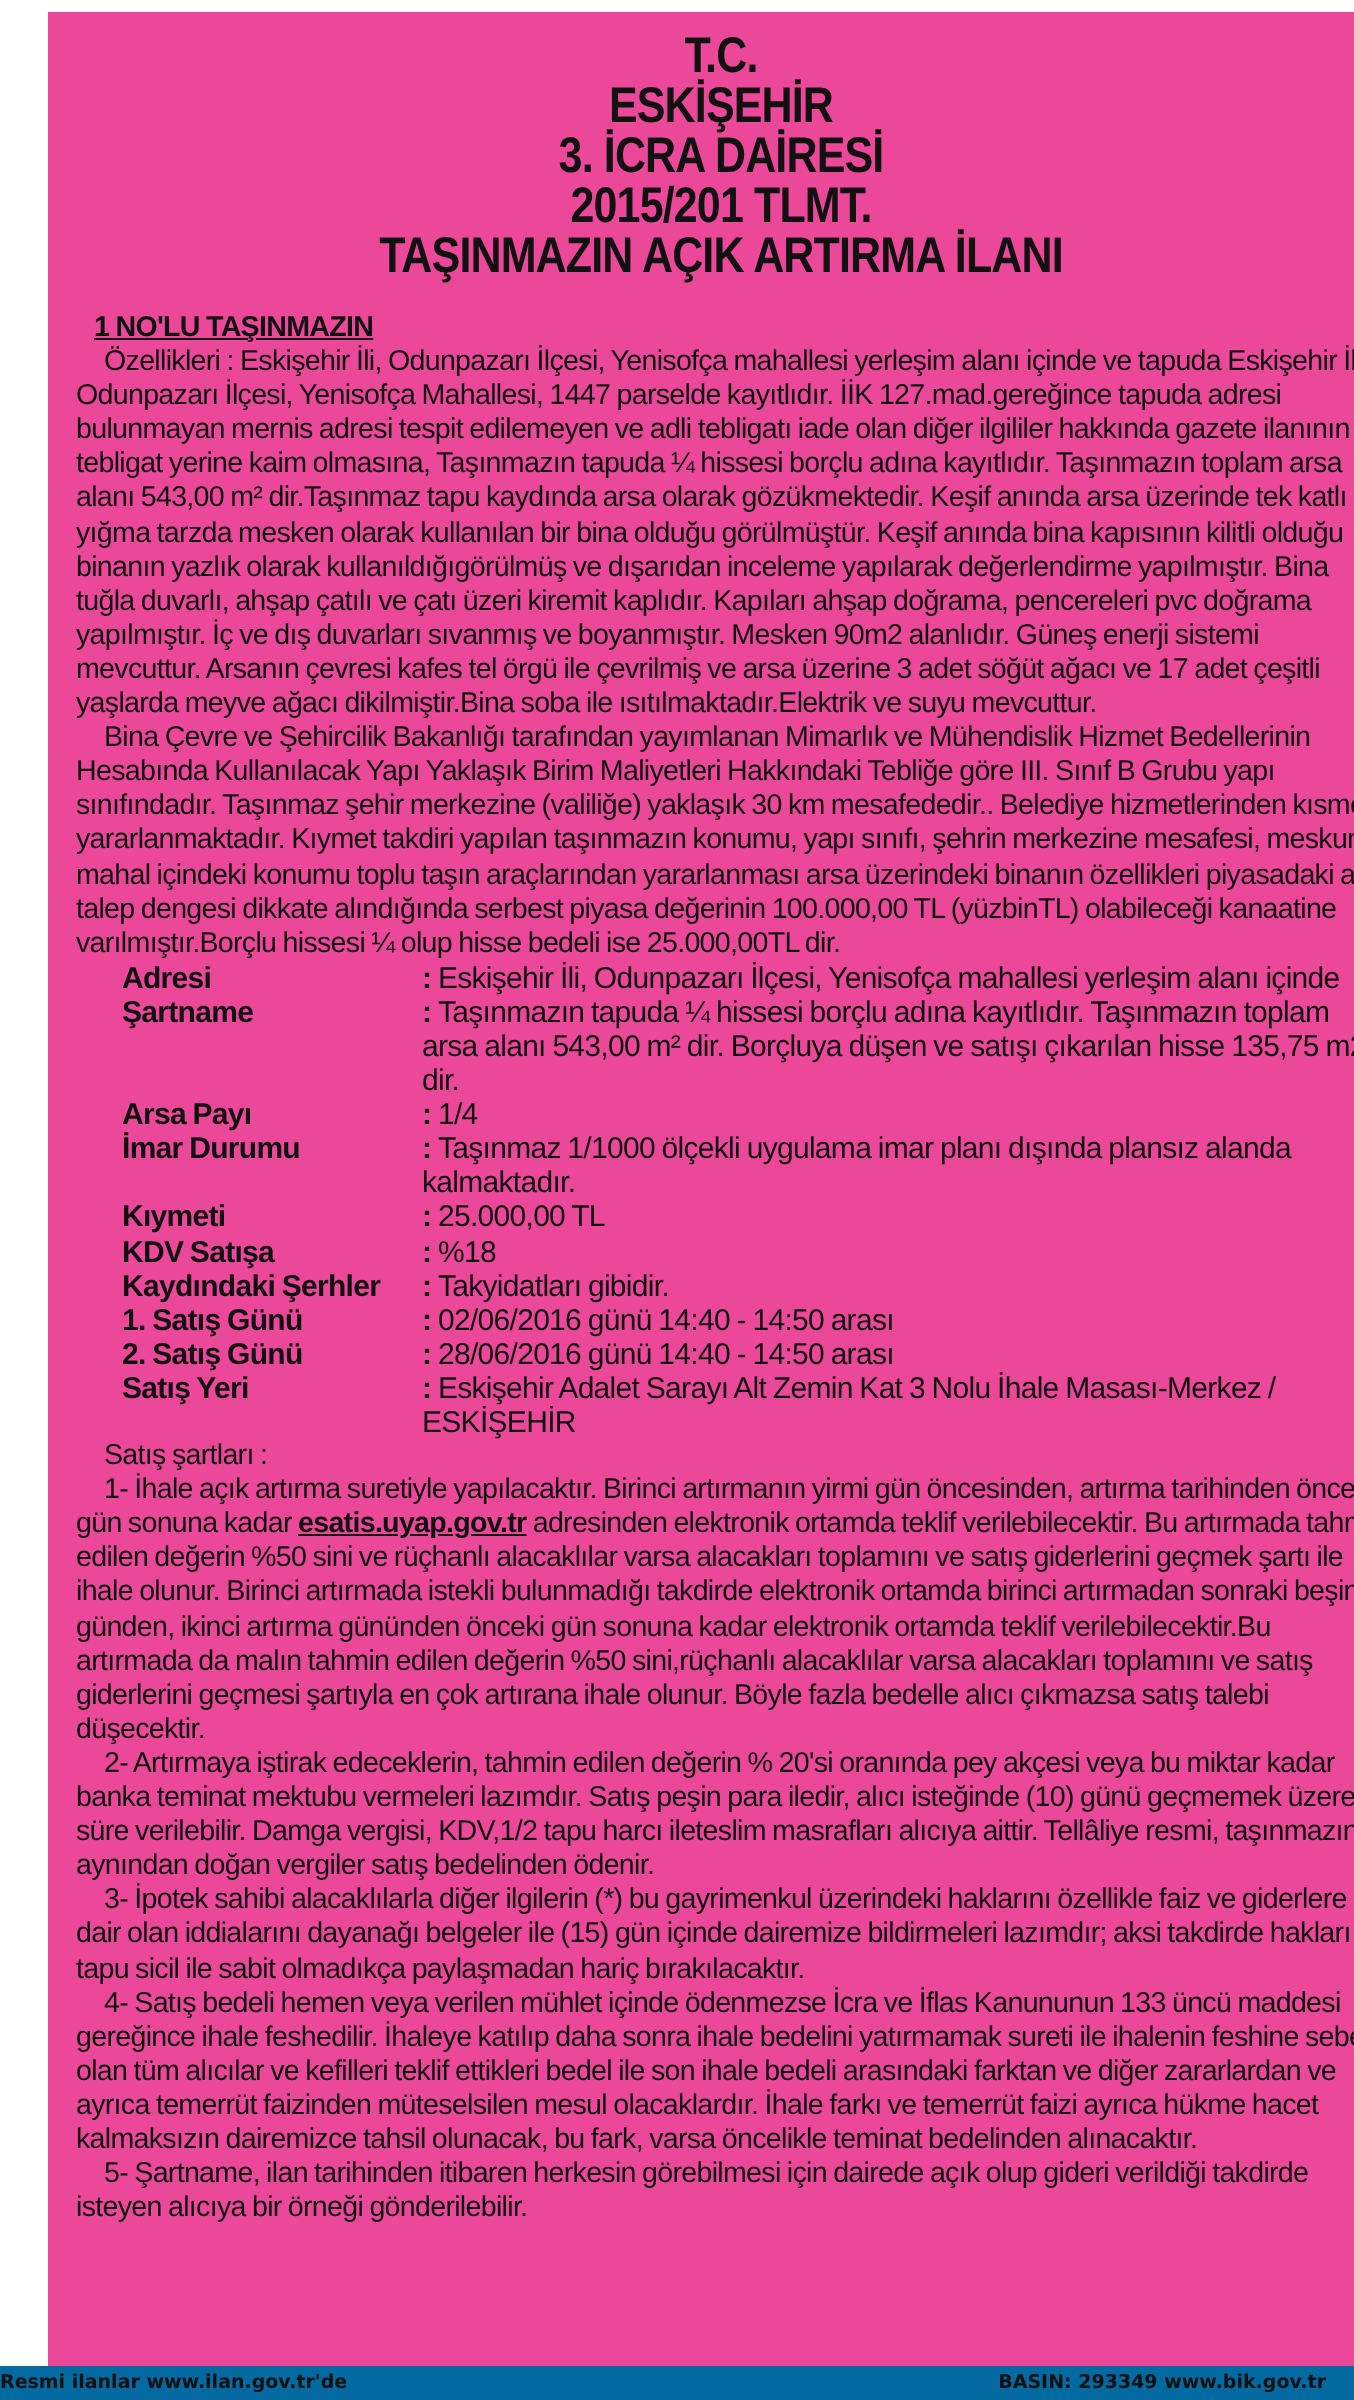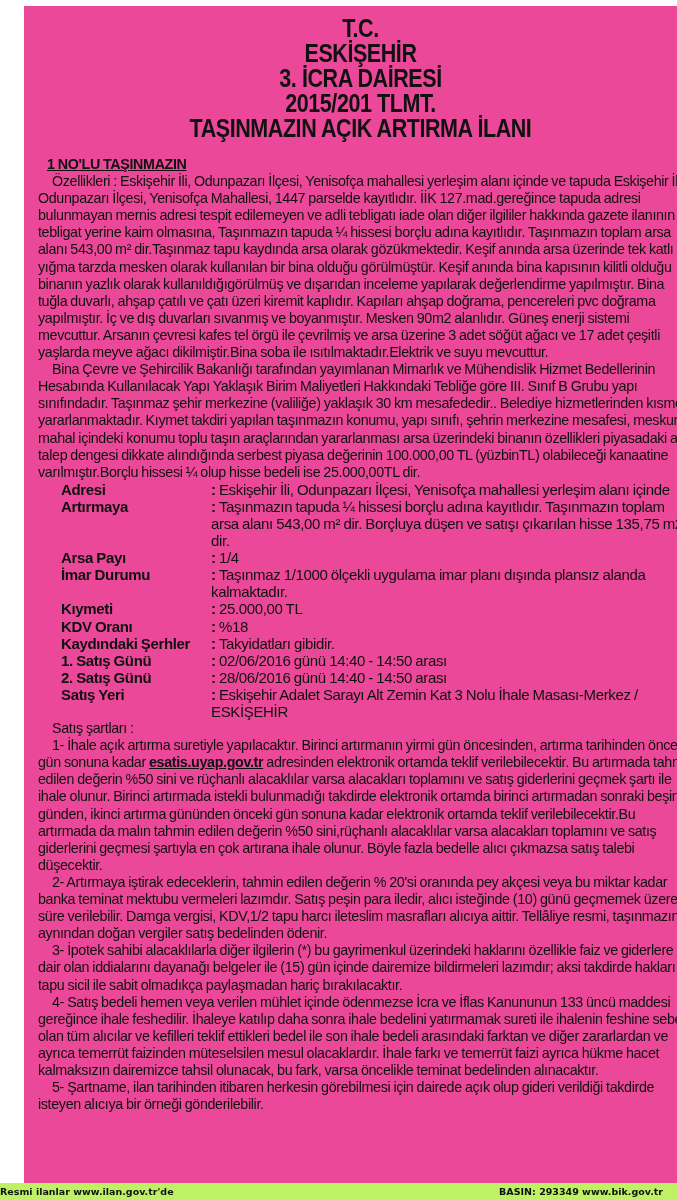--- a/index.html
+++ b/index.html
@@ -42,21 +42,21 @@
     font-weight: bold; text-decoration: underline;
     padding-left: 9px;
   }
   .info-table { margin: 0 0 0 23px; border-collapse: collapse; width: 630px; }
   .info-table td { padding: 0; vertical-align: top; font-size: 15px; line-height: 17.1px; }
   .info-table td.label { width: 150px; font-weight: bold; }
   .info-table td.value .colon { font-weight: bold; }
   .link { font-weight: bold; text-decoration: underline; }
   .footer {
     position: absolute; left: 0; top: 1183px; width: 677px; height: 17px;
-    background: #bef264;
+    background: #0369a1;
     font-family: "DejaVu Sans", sans-serif;
     font-weight: bold; font-size: 9.5px; line-height: 17px;
     color: #111;
   }
   .footer .left { position: absolute; left: 0; top: 0; }
   .footer .right { position: absolute; right: 14px; top: 0; text-align: right; }
 </style>
 </head>
 <body>
 
@@ -74,37 +74,37 @@
     <p class="indent">Özellikleri : Eskişehir İli, Odunpazarı İlçesi, Yenisofça mahallesi yerleşim alanı içinde ve tapuda Eskişehir İli, Odunpazarı İlçesi, Yenisofça Mahallesi, 1447 parselde kayıtlıdır. İİK 127.mad.gereğince tapuda adresi bulunmayan mernis adresi tespit edilemeyen ve adli tebligatı iade olan diğer ilgililer hakkında gazete ilanının tebligat yerine kaim olmasına, Taşınmazın tapuda ¼ hissesi borçlu adına kayıtlıdır. Taşınmazın toplam arsa alanı 543,00 m² dir.Taşınmaz tapu kaydında arsa olarak gözükmektedir. Keşif anında arsa üzerinde tek katlı yığma tarzda mesken olarak kullanılan bir bina olduğu görülmüştür. Keşif anında bina kapısının kilitli olduğu binanın yazlık olarak kullanıldığıgörülmüş ve dışarıdan inceleme yapılarak değerlendirme yapılmıştır. Bina tuğla duvarlı, ahşap çatılı ve çatı üzeri kiremit kaplıdır. Kapıları ahşap doğrama, pencereleri pvc doğrama yapılmıştır. İç ve dış duvarları sıvanmış ve boyanmıştır. Mesken 90m2 alanlıdır. Güneş enerji sistemi mevcuttur. Arsanın çevresi kafes tel örgü ile çevrilmiş ve arsa üzerine 3 adet söğüt ağacı ve 17 adet çeşitli yaşlarda meyve ağacı dikilmiştir.Bina soba ile ısıtılmaktadır.Elektrik ve suyu mevcuttur.</p>
     <p class="indent">Bina Çevre ve Şehircilik Bakanlığı tarafından yayımlanan Mimarlık ve Mühendislik Hizmet Bedellerinin Hesabında Kullanılacak Yapı Yaklaşık Birim Maliyetleri Hakkındaki Tebliğe göre III. Sınıf B Grubu yapı sınıfındadır. Taşınmaz şehir merkezine (valiliğe) yaklaşık 30 km mesafededir.. Belediye hizmetlerinden kısmen yararlanmaktadır. Kıymet takdiri yapılan taşınmazın konumu, yapı sınıfı, şehrin merkezine mesafesi, meskun mahal içindeki konumu toplu taşın araçlarından yararlanması arsa üzerindeki binanın özellikleri piyasadaki arz talep dengesi dikkate alındığında serbest piyasa değerinin 100.000,00 TL (yüzbinTL) olabileceği kanaatine varılmıştır.Borçlu hissesi ¼ olup hisse bedeli ise 25.000,00TL dir.</p>
 
     <table class="info-table">
       <tbody>
         <tr>
           <td class="label">Adresi</td>
           <td class="value"><span class="colon">: </span><span>Eskişehir İli, Odunpazarı İlçesi, Yenisofça mahallesi yerleşim alanı içinde</span></td>
         </tr>
         <tr>
-          <td class="label">Artırmaya</td>
+          <td class="label">Şartname</td>
           <td class="value"><span class="colon">: </span><span>Taşınmazın tapuda ¼ hissesi borçlu adına kayıtlıdır. Taşınmazın toplam arsa alanı 543,00 m² dir. Borçluya düşen ve satışı çıkarılan hisse 135,75 m2 dir.</span></td>
         </tr>
         <tr>
           <td class="label">Arsa Payı</td>
           <td class="value"><span class="colon">: </span><span>1/4</span></td>
         </tr>
         <tr>
           <td class="label">İmar Durumu</td>
           <td class="value"><span class="colon">: </span><span>Taşınmaz 1/1000 ölçekli uygulama imar planı dışında plansız alanda kalmaktadır.</span></td>
         </tr>
         <tr>
           <td class="label">Kıymeti</td>
           <td class="value"><span class="colon">: </span><span>25.000,00 TL</span></td>
         </tr>
         <tr>
-          <td class="label">KDV Oranı</td>
+          <td class="label">KDV Satışa</td>
           <td class="value"><span class="colon">: </span><span>%18</span></td>
         </tr>
         <tr>
           <td class="label">Kaydındaki Şerhler</td>
           <td class="value"><span class="colon">: </span><span>Takyidatları gibidir.</span></td>
         </tr>
         <tr>
           <td class="label">1. Satış Günü</td>
           <td class="value"><span class="colon">: </span><span>02/06/2016 günü 14:40 - 14:50 arası</span></td>
         </tr>

